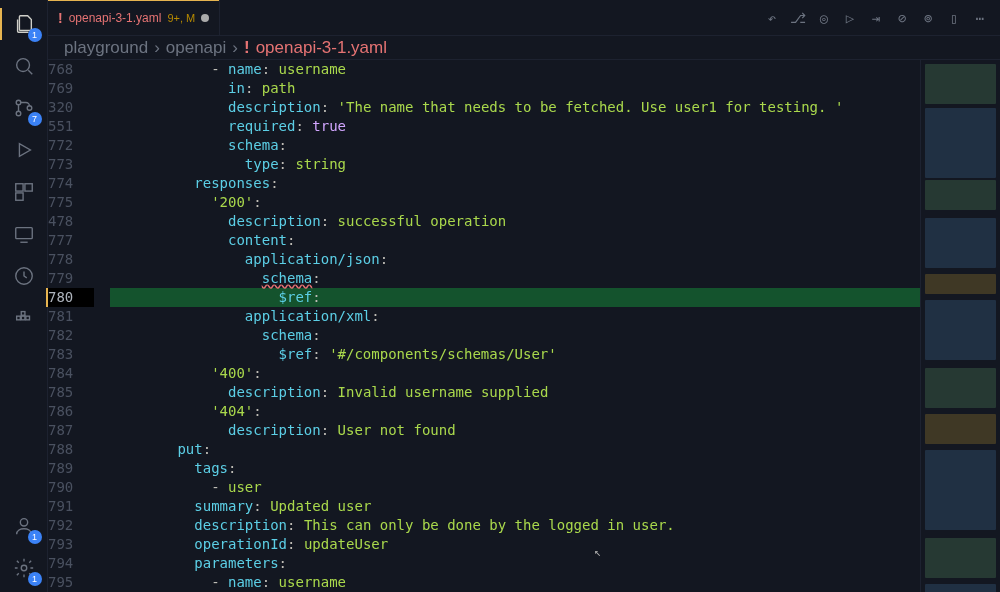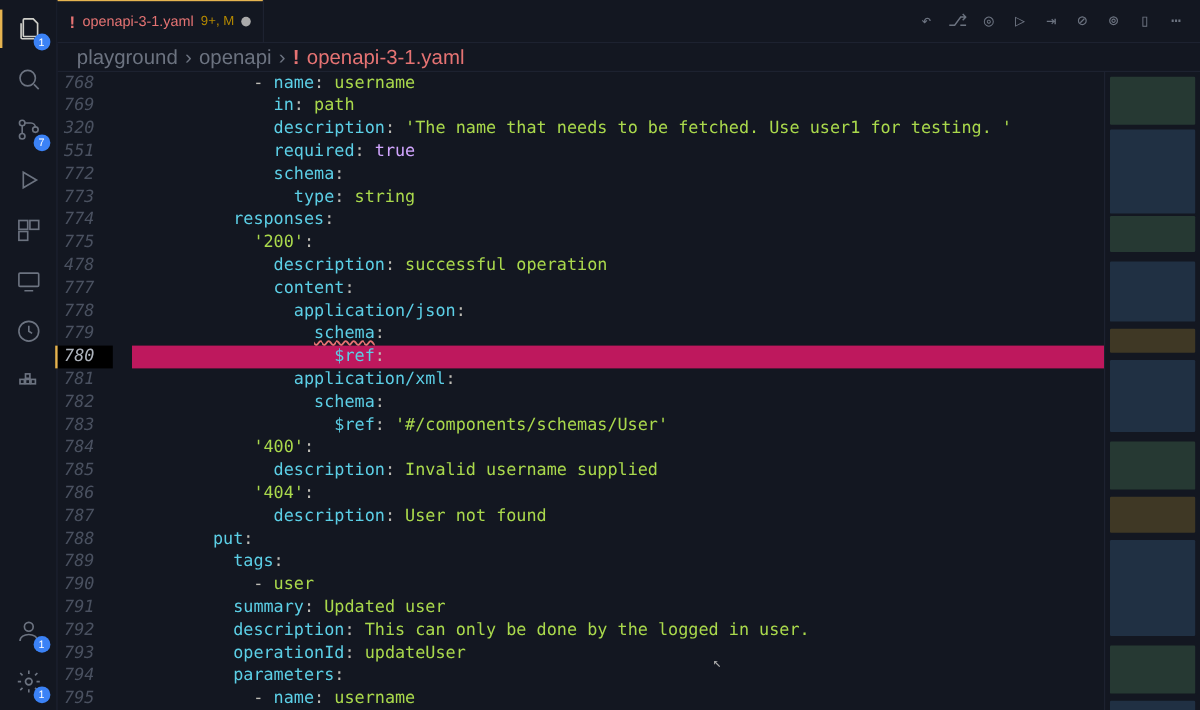--- a/index.html
+++ b/index.html
@@ -109,37 +109,36 @@
   .breadcrumb .chev { color: #6c7380; }
   .breadcrumb .crumb { cursor: pointer; }
   .breadcrumb .crumb.err { color: #e57373; }
   .editor-area {
     flex: 1;
     display: flex;
     min-height: 0;
   }
   .gutter {
     width: 56px;
-    text-align: center;
+    text-align: left;
     padding-right: 10px;
     color: #4a5160;
     user-select: none;
-    font-style: italic;
   }
   .code {
     flex: 1;
     white-space: pre;
     padding-left: 6px;
   }
   .line {
     height: 19px;
     line-height: 19px;
   }
   .line.current {
-    background: #be185d;
+    background: #14532d;
   }
   .gutter .ln.current {
     color: #aeb4bd;
     border-left: 2px solid #e6b450;
     margin-left:-2px;
     background: #000000;
   }
   .ln { display:block; height:19px; line-height:19px; padding-right:10px;}
   .k-key { color: #5ccfe6; }
   .k-str { color: #aad94c; }

